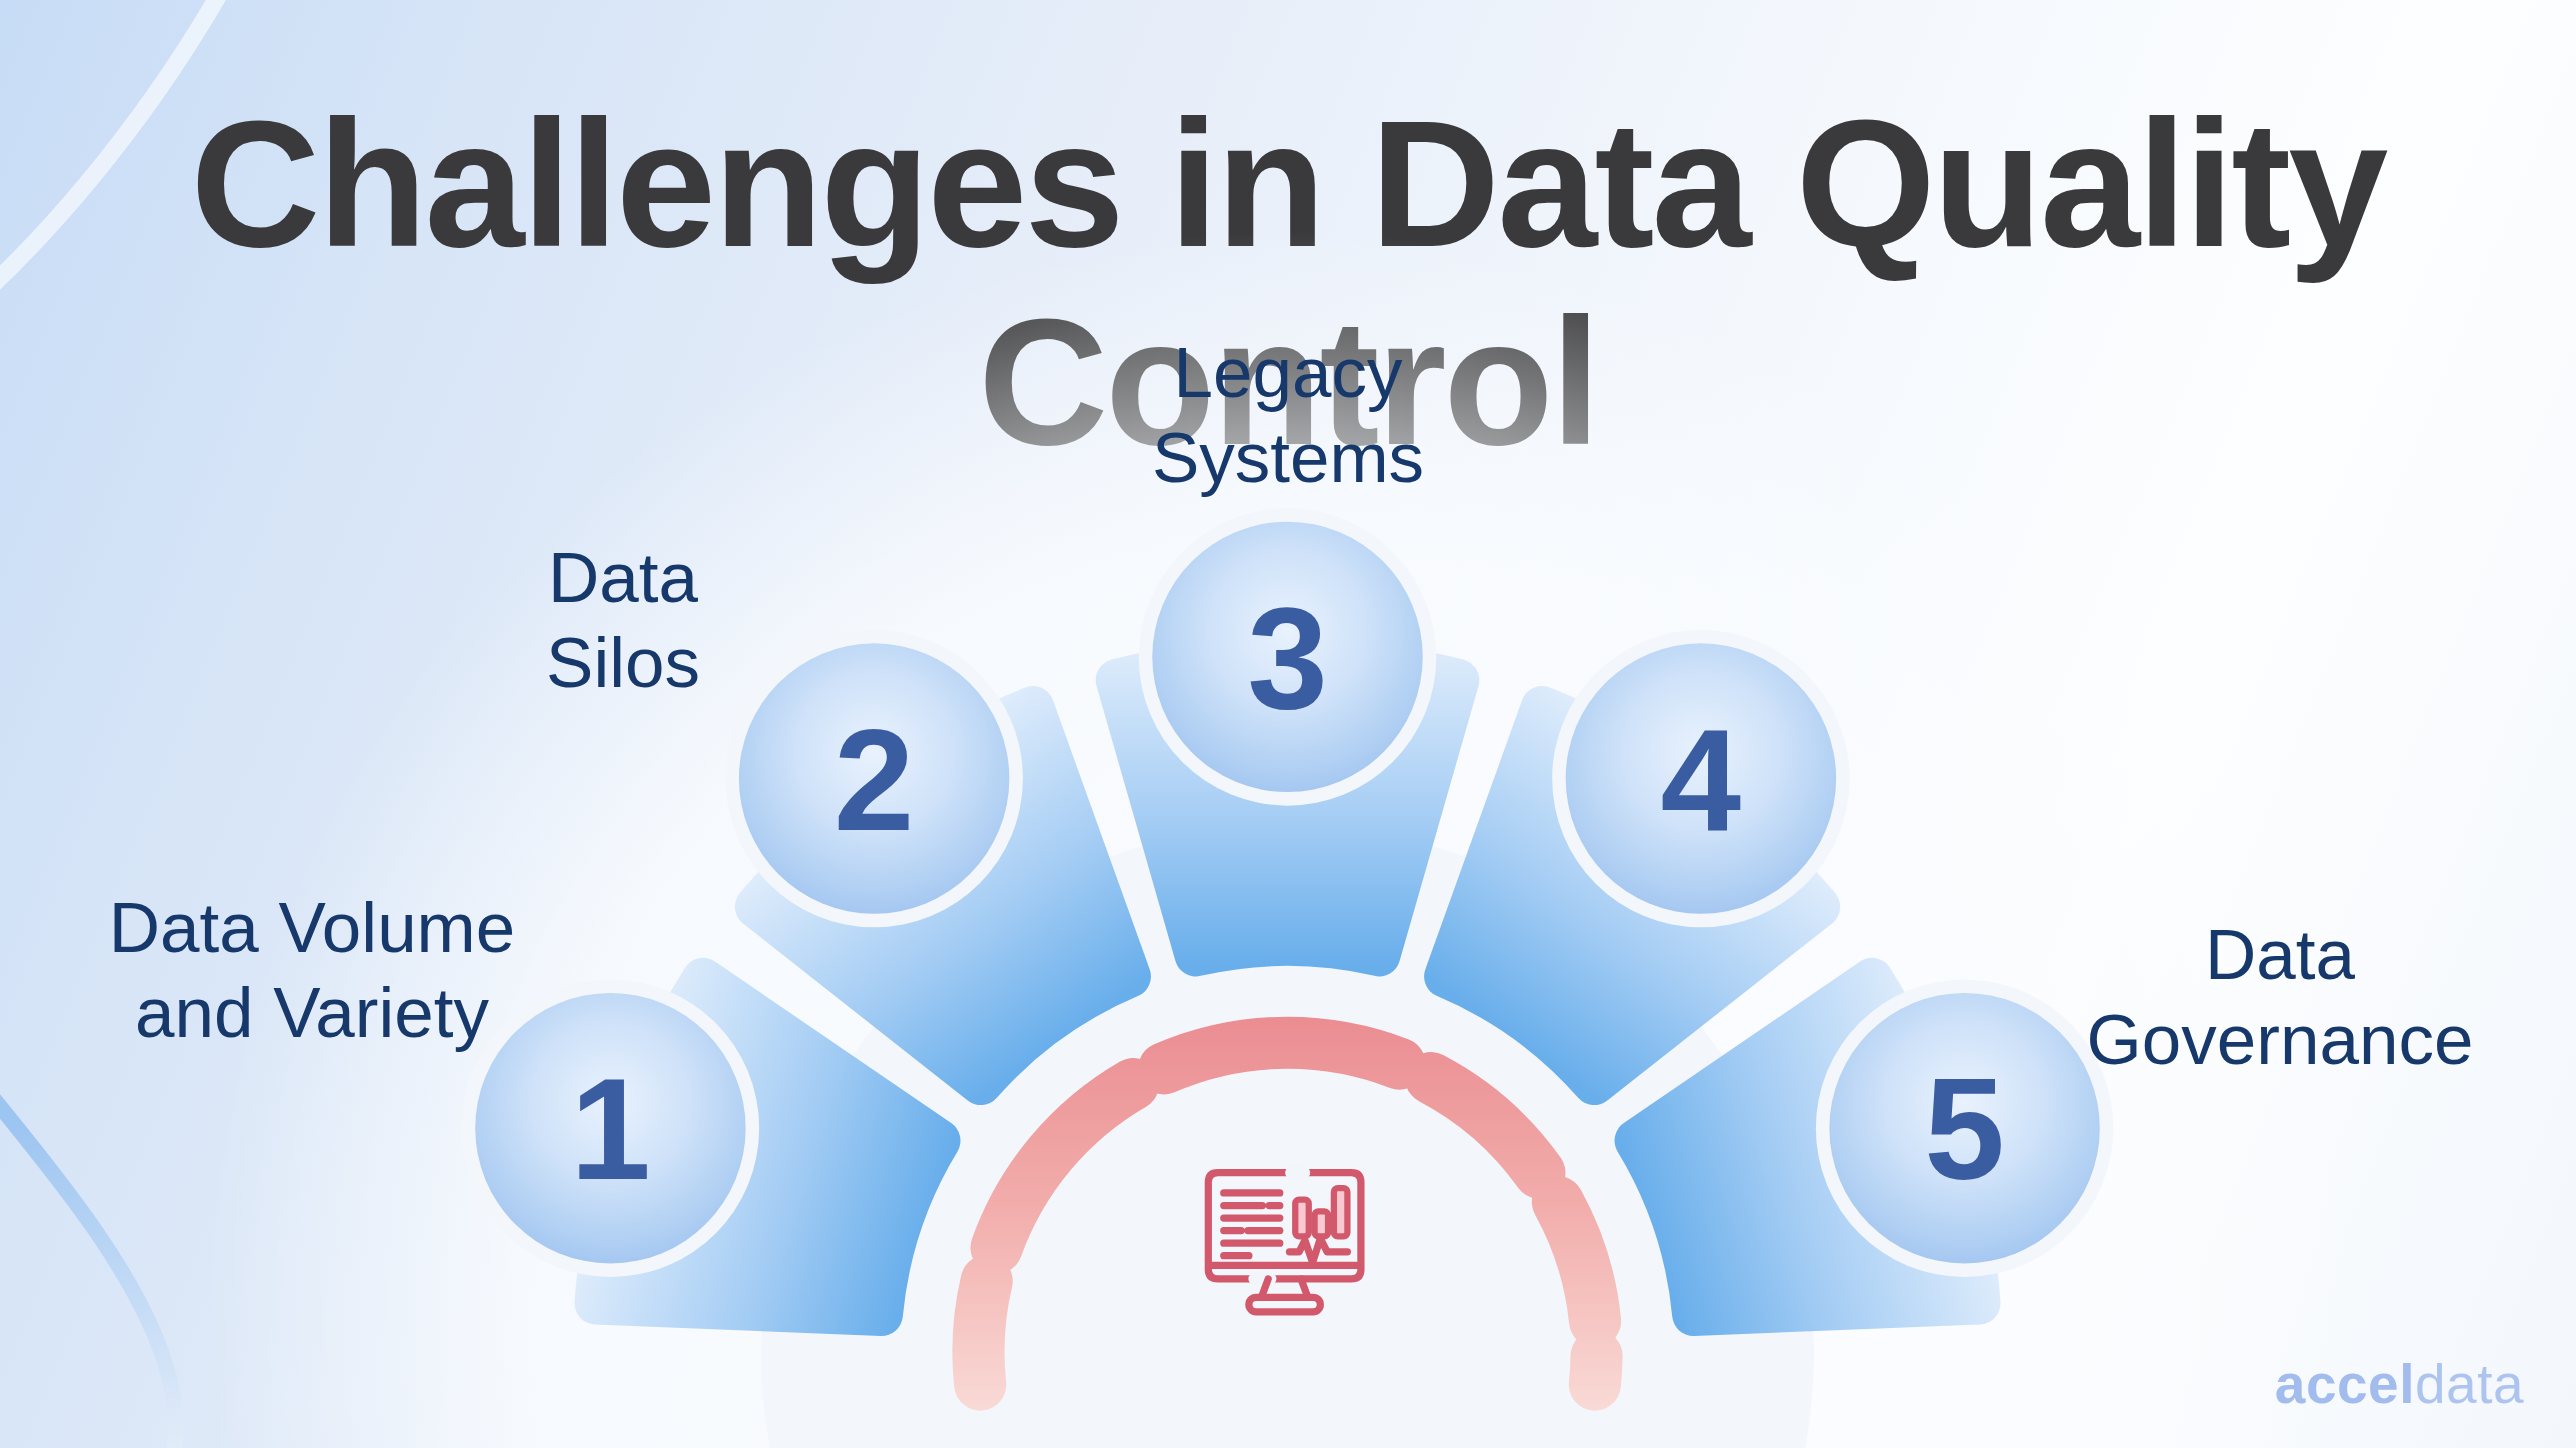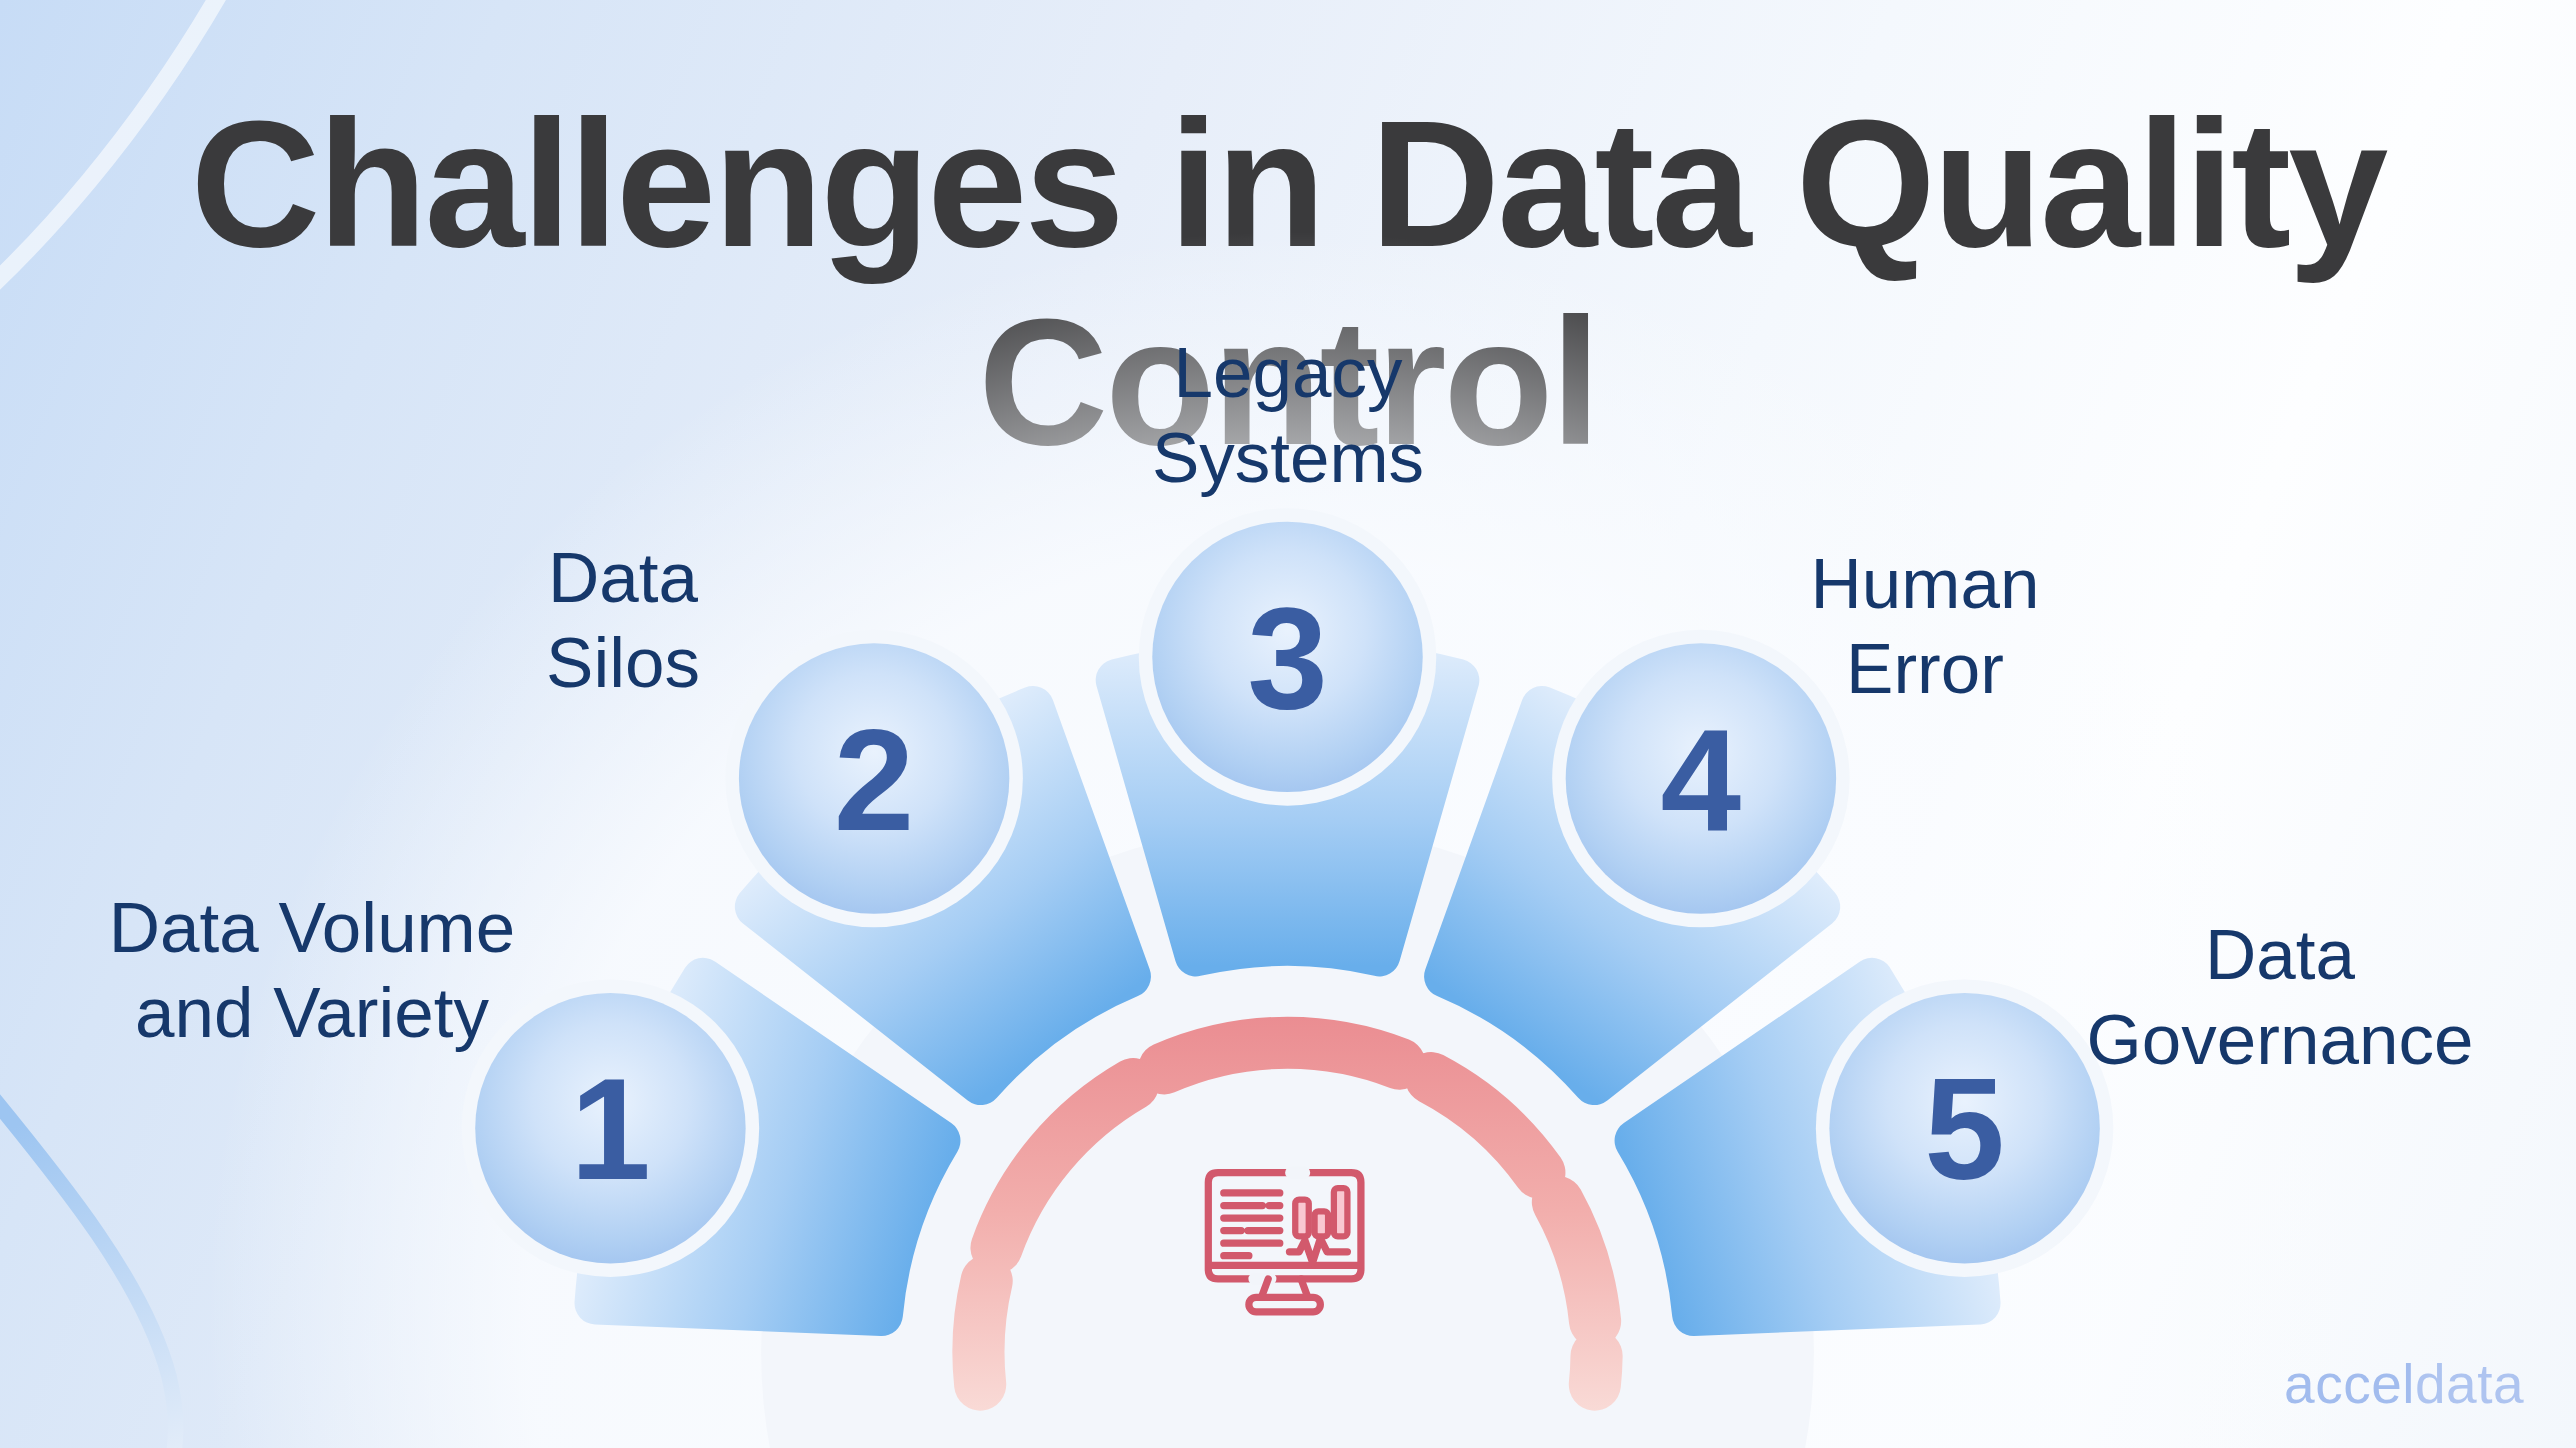--- a/index.html
+++ b/index.html
@@ -25,21 +25,21 @@
   .label-5{left:2280px;top:997px;}
   .fan-svg{position:absolute;left:0;top:0;}
   .step-number{
     font-family:"Liberation Sans","DejaVu Sans",sans-serif;
     font-size:150px;font-weight:600;fill:#3a5da2;
   }
   .brand-logo{
     position:absolute;right:52px;bottom:33px;
     font-size:55px;color:#a2bcee;letter-spacing:0.5px;
   }
-  .brand-logo .bold{font-weight:400;}
+  .brand-logo .bold{font-weight:700;}
   .brand-logo .light{font-weight:400;color:#aec4f0;}
 </style>
 </head>
 <body>
 
 <div class="stage">
 
   <div class="page-title">Challenges in Data Quality Control</div>
 
   <svg class="fan-svg" width="2576" height="1449" viewBox="0 0 2667 1500">
@@ -145,22 +145,20 @@
       <path d="M88,86 L98,86 L104,74 L112,97 L120,72 L127,86 L148,86"></path>
     </g>
   </svg>
 
   <div class="step-label label-1">Data Volume
 and Variety</div>
   <div class="step-label label-2">Data
 Silos</div>
   <div class="step-label label-3">Legacy
 Systems</div>
-  <div class="step-label label-4">Human
-Error</div>
   <div class="step-label label-5">Data
 Governance</div>
 
   <div class="brand-logo">
     <span class="bold">accel</span><span class="light">data</span>
   </div>
 
 </div>
 
 

